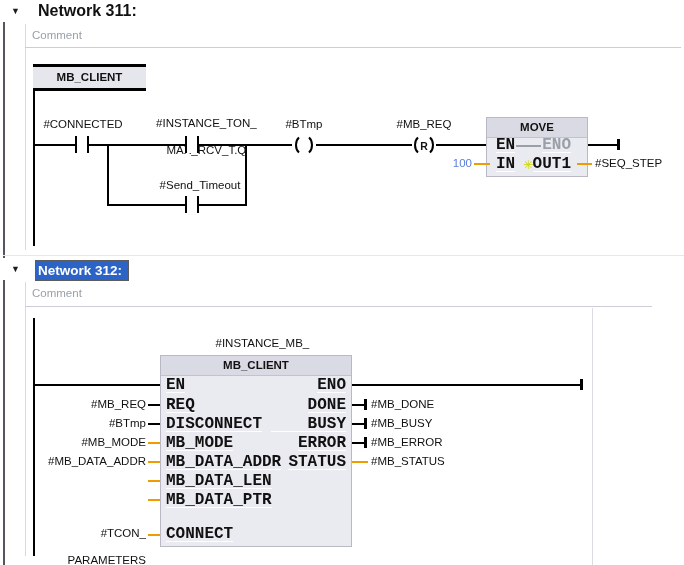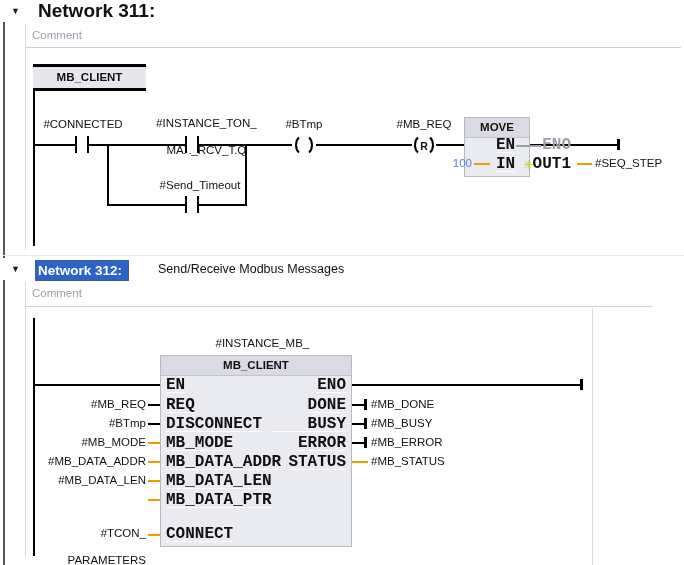--- a/index.html
+++ b/index.html
@@ -10,21 +10,21 @@
   }
   
   .topline{position:absolute; left:0; top:0; width:684px; height:1px; background:#d9d9e0;}
   .panel-edge{position:absolute; left:3px; top:0; width:2px; height:565px; background:#55555e;}
   .net-border{position:absolute; width:1px; background:#d9d9e2;}
   .sep{position:absolute; height:1px; background:#e6e6ec;}
   .pagebreak{position:absolute; width:1px; background:#dcdce2;}
   
   .nethead{position:absolute; left:0; width:684px; height:22px; background:#fff; display:flex; align-items:center;}
   .tri{position:absolute; left:11px; font-size:9px; color:#1c1c1c; line-height:22px;}
-  .netlabel{position:absolute; left:38px; font-size:19px; font-weight:bold; line-height:22px; white-space:pre;}
+  .netlabel{position:absolute; left:38px; font-size:16px; font-weight:bold; line-height:22px; white-space:pre;}
   .nettitle{position:absolute; font-size:12.5px; line-height:22px; white-space:pre;}
   .sel-dotted{position:absolute; border:1px dotted #5a5a5a; background:#2b64c6;}
   .sel-text{font-size:13.5px; font-weight:bold; color:#fff; line-height:18px; padding:0 6px 0 2px; white-space:pre;}
   
   .comment-text{position:absolute; font-size:11.5px; color:#9aa0a8;}
   .comment-line{position:absolute; height:1px; background:#cdcdd9;}
   
   .wire{position:absolute; height:2px; background:#000;}
   .wire.orange{background:#ee9c00;}
   .vwire{position:absolute; width:2px; background:#000;}
@@ -101,21 +101,21 @@
 
   <div class="lbl" style="left:364px; top:118px; width:120px;">#MB_REQ</div>
   <div class="coil" style="left:412px; top:136px;">
     <svg width="24" height="18">
       <path d="M6,1.5 C2,5 2,13 6,16.5" stroke="#000" stroke-width="2" fill="none"></path>
       <path d="M18,1.5 C22,5 22,13 18,16.5" stroke="#000" stroke-width="2" fill="none"></path>
     </svg>
     <span class="r">R</span>
   </div>
 
-  <div class="block" style="left:464px; top:117px; width:66px; height:60px;">
+  <div class="block" style="left:486px; top:117px; width:102px; height:60px;">
     <div class="block-hd">MOVE</div>
   </div>
   <div class="port" style="left:496px; top:139px;">EN</div>
   <div class="dash" style="left:516px; top:145px; width:25px;"></div>
   <div class="port gray" style="right:113px; top:139px;">ENO</div>
   <div class="port" style="left:496px; top:158px;">IN</div>
   <div class="star" style="left:523px; top:159px;">✳</div>
   <div class="port" style="right:113px; top:158px;">OUT1</div>
 
   <div class="operand right val-blue" style="right:212px; top:157px; width:40px;">100</div>
@@ -124,21 +124,20 @@
   <div class="operand" style="left:595px; top:157px;">#SEQ_STEP</div>
 
   <div class="sep" style="left:3px; top:255px; width:681px;"></div>
 
   <div class="nethead" style="top:258px;">
     <span class="tri">▼</span>
   </div>
   <div class="sel-dotted" style="left:35px; top:260px;">
     <span class="sel-text">Network 312:</span>
   </div>
-  <div class="nettitle" style="position:absolute; left:158px; top:258px;">Send/Receive Modbus Messages</div>
 
   <div class="net-border" style="left:25px; top:282px; height:274px;"></div>
   <div class="comment-text" style="left:32px; top:287px;">Comment</div>
   <div class="comment-line" style="left:25px; top:306px; width:627px;"></div>
 
   <div class="pagebreak" style="left:592px; top:308px; height:257px;"></div>
 
   <div class="vwire" style="left:33px; top:318px; height:238px;"></div>
 
   <div class="lbl" style="left:176px; top:323px; width:160px;">
@@ -165,21 +164,20 @@
   <div class="port" style="left:166px; top:418px;">DISCONNECT</div>
 
   <div class="operand right" style="left:26px; top:436px; width:120px;">#MB_MODE</div>
   <div class="wire orange" style="left:148px; top:442px; width:12px;"></div>
   <div class="port" style="left:166px; top:437px;">MB_MODE</div>
 
   <div class="operand right" style="left:10px; top:455px; width:136px;">#MB_DATA_ADDR</div>
   <div class="wire orange" style="left:148px; top:461px; width:12px;"></div>
   <div class="port" style="left:166px; top:456px;">MB_DATA_ADDR</div>
 
-  <div class="operand right" style="left:10px; top:474px; width:136px;">#MB_DATA_LEN</div>
   <div class="wire orange" style="left:148px; top:480px; width:12px;"></div>
   <div class="port" style="left:166px; top:475px;">MB_DATA_LEN</div>
 
   <div class="wire orange" style="left:148px; top:499px; width:12px;"></div>
   <div class="port" style="left:166px; top:494px;">MB_DATA_PTR</div>
 
   <div class="operand right" style="left:10px; top:513px; width:136px; text-align:right;">
     <span>#TCON_</span><br>
     <span>PARAMETERS</span>
   </div>

